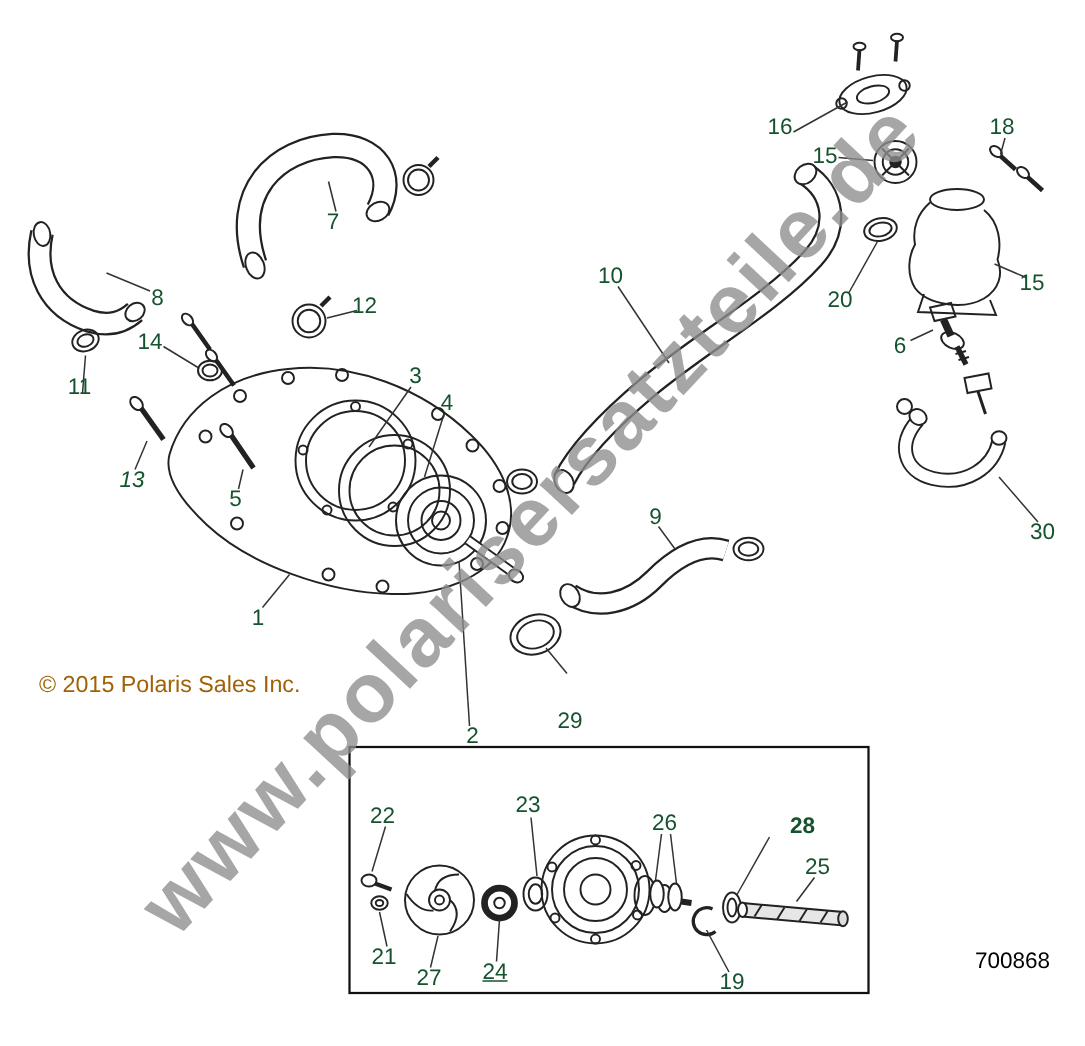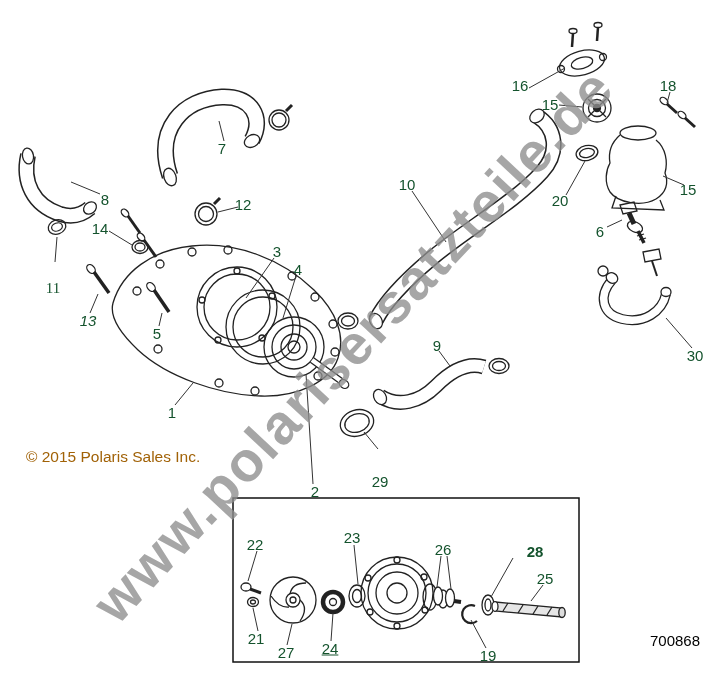--- a/index.html
+++ b/index.html
@@ -295,21 +295,21 @@
       <span class="callout" style="left: 172px; top: 412px;">1</span>
       <span class="callout" style="left: 315px; top: 491px;">2</span>
       <span class="callout" style="left: 277px; top: 251px;">3</span>
       <span class="callout" style="left: 298px; top: 269px;">4</span>
       <span class="callout" style="left: 157px; top: 333px;">5</span>
       <span class="callout" style="left: 600px; top: 231px;">6</span>
       <span class="callout" style="left: 222px; top: 148px;">7</span>
       <span class="callout" style="left: 105px; top: 199px;">8</span>
       <span class="callout" style="left: 437px; top: 345px;">9</span>
       <span class="callout" style="left: 407px; top: 184px;">10</span>
-      <span class="callout" style="left: 53px; top: 288px; font-family: Liberation Serif, serif;">11</span>
+      <span class="callout" style="left: 53px; top: 258px;">11</span>
       <span class="callout" style="left: 243px; top: 204px;">12</span>
       <span class="callout" style="left: 88px; top: 320px; font-style: italic;">13</span>
       <span class="callout" style="left: 100px; top: 228px;">14</span>
       <span class="callout" style="left: 688px; top: 189px;">15</span>
       <span class="callout" style="left: 520px; top: 85px;">16</span>
       <span class="callout" style="left: 550px; top: 104px;">15</span>
       <span class="callout" style="left: 668px; top: 85px;">18</span>
       <span class="callout" style="left: 488px; top: 655px;">19</span>
       <span class="callout" style="left: 560px; top: 200px;">20</span>
       <span class="callout" style="left: 256px; top: 638px;">21</span>

